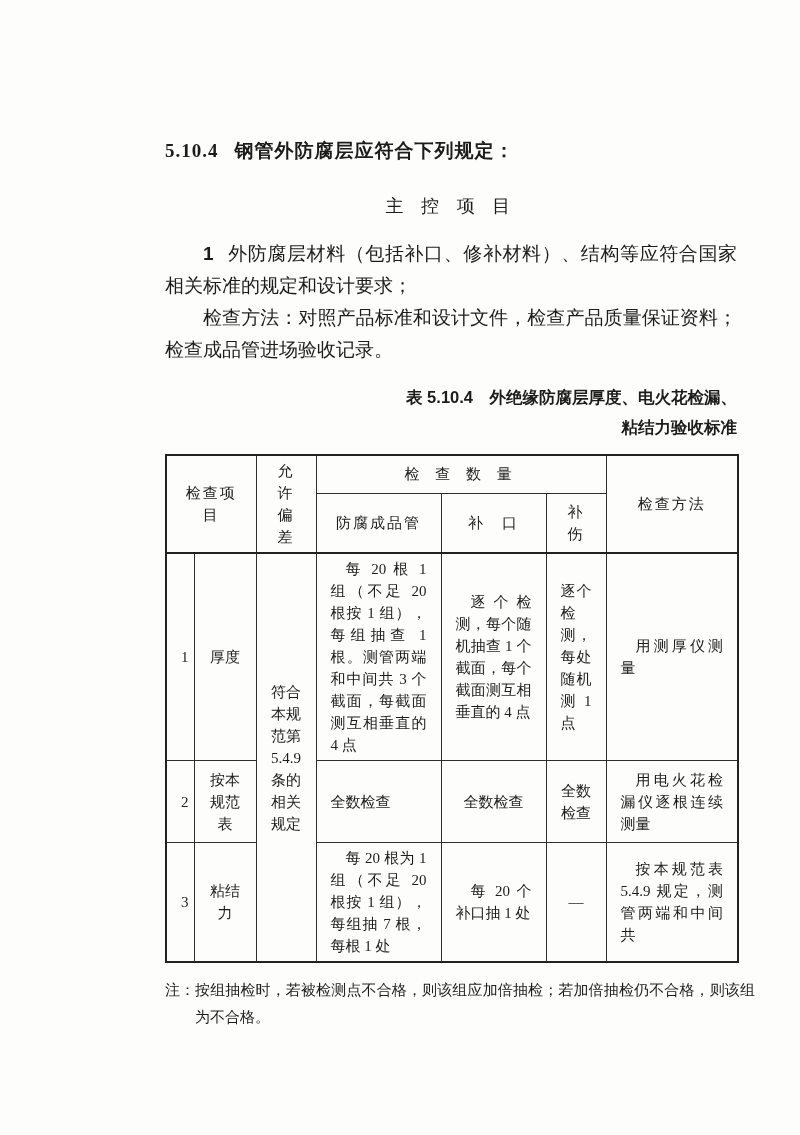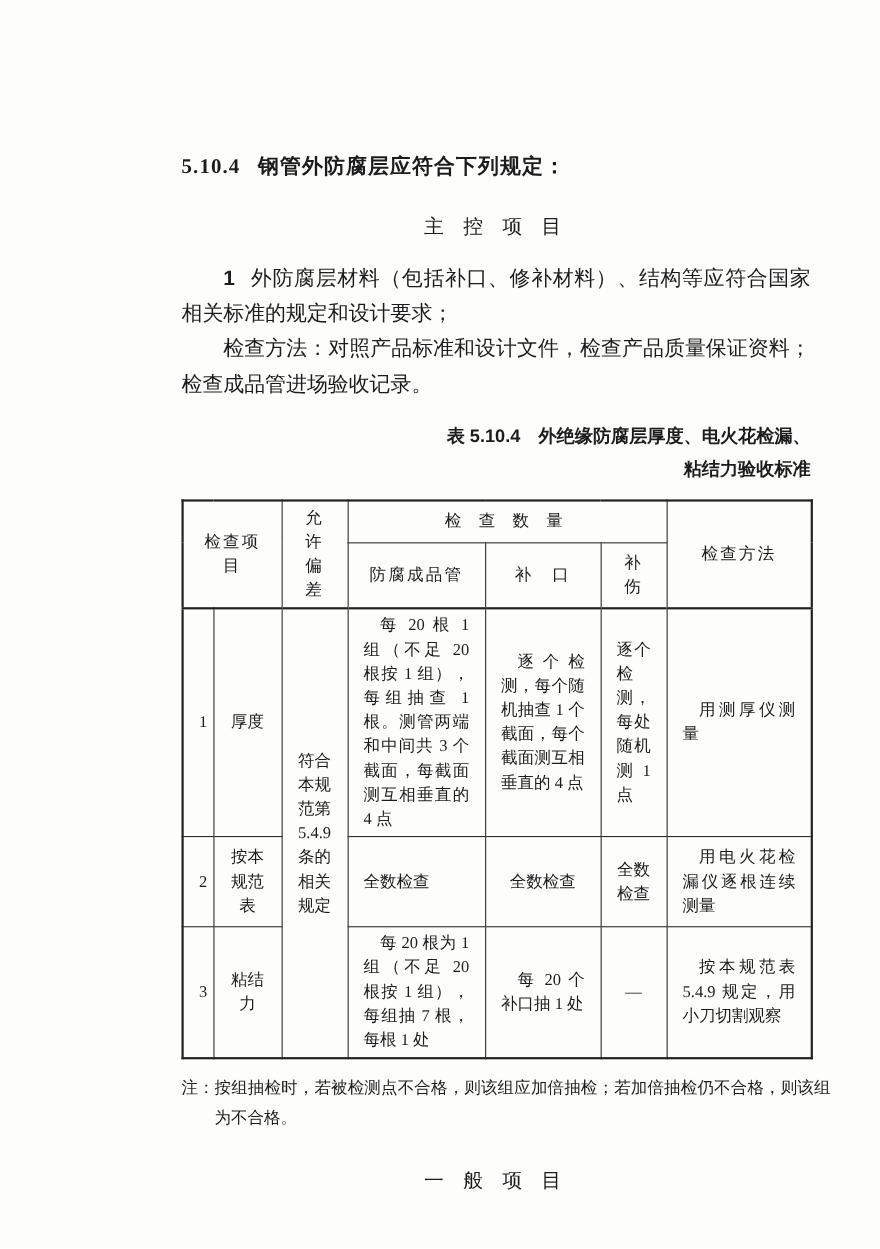--- a/index.html
+++ b/index.html
@@ -124,30 +124,29 @@
         <td class="c">全数检查</td>
         <td class="c">全数检查</td>
         <td class="para-cell">用电火花检漏仪逐根连续测量</td>
       </tr>
       <tr class="r3">
         <td class="c">3</td>
         <td class="c">粘结力</td>
         <td class="para-cell">每 20 根为 1 组（不足 20 根按 1 组），每组抽 7 根，每根 1 处</td>
         <td class="para-cell">每 20 个补口抽 1 处</td>
         <td class="c">—</td>
-        <td class="para-cell">按本规范表 5.4.9 规定，用小刀切割观察</td>
+        <td class="para-cell">按本规范表 5.4.9 规定，测管两端和中间共</td>
       </tr>
     </tbody>
       </table>
 
     <div class="table-note">
       <span class="note-label">注：</span>
       <span class="note-text">按组抽检时，若被检测点不合格，则该组应加倍抽检；若加倍抽检仍不合格，则该组为不合格。</span>
     </div>
 
-    <div class="subsection-title">一 般 项 目</div>
 
     <p class="body-para first-para">
       
     </p>
 
   </div>
 </div>
 
 </body></html>

